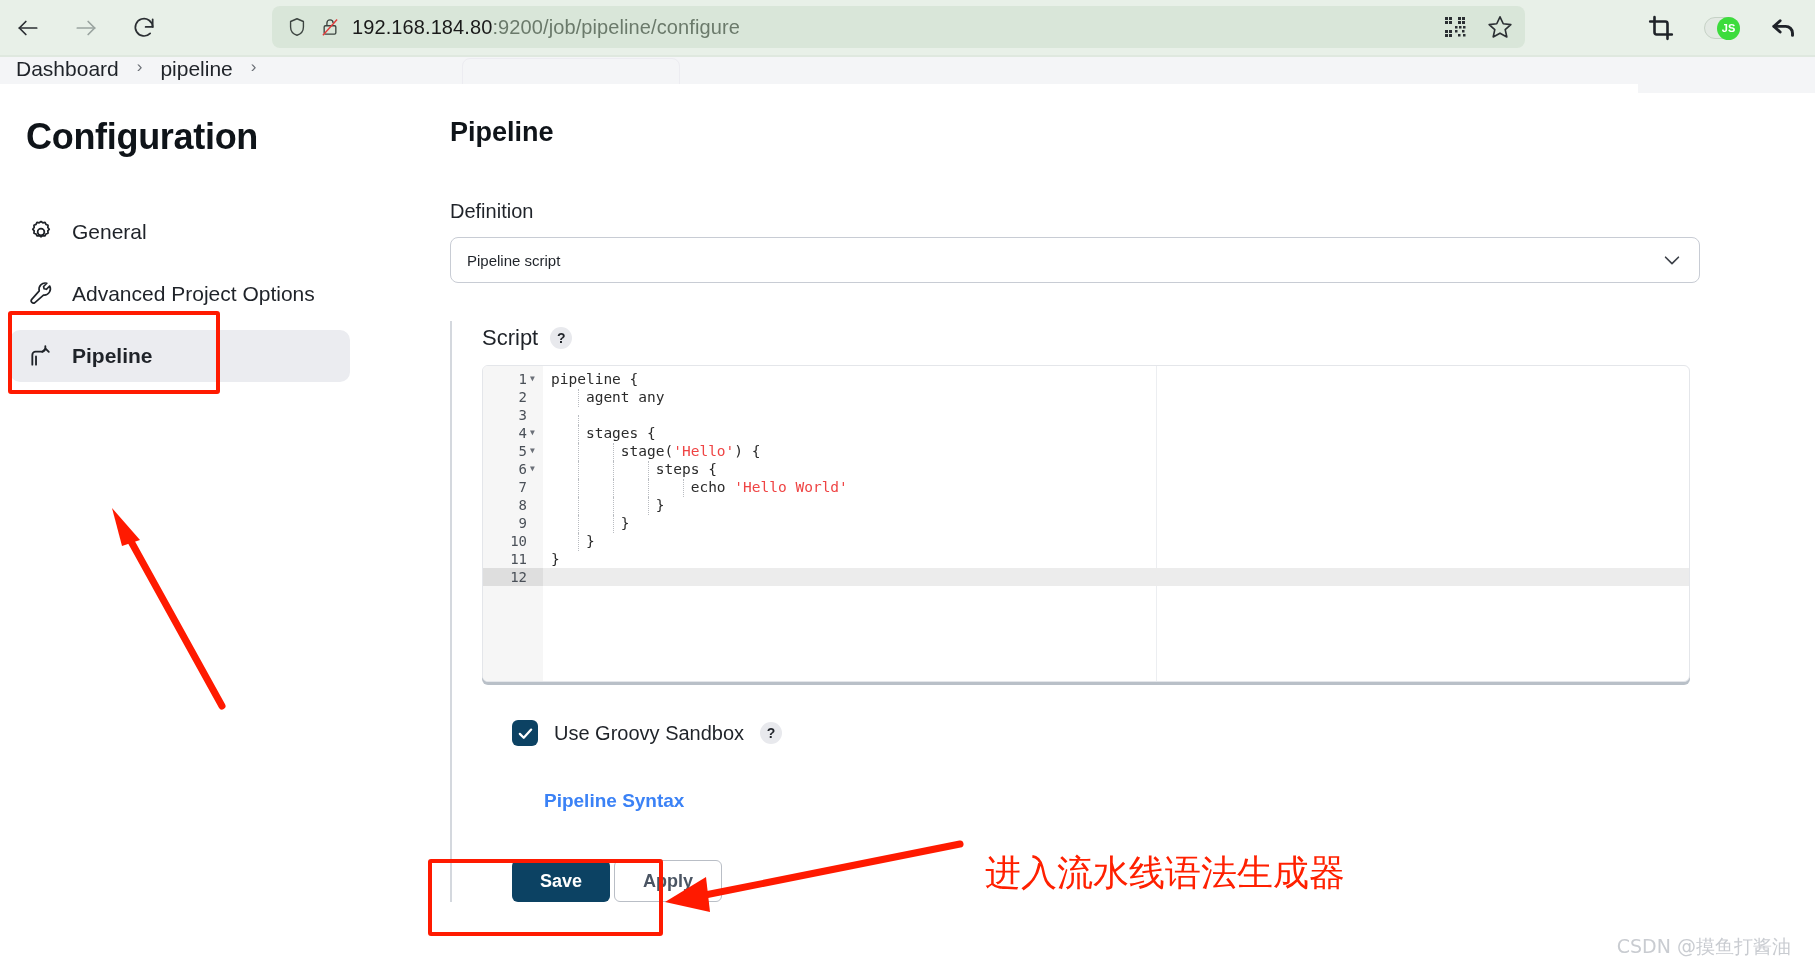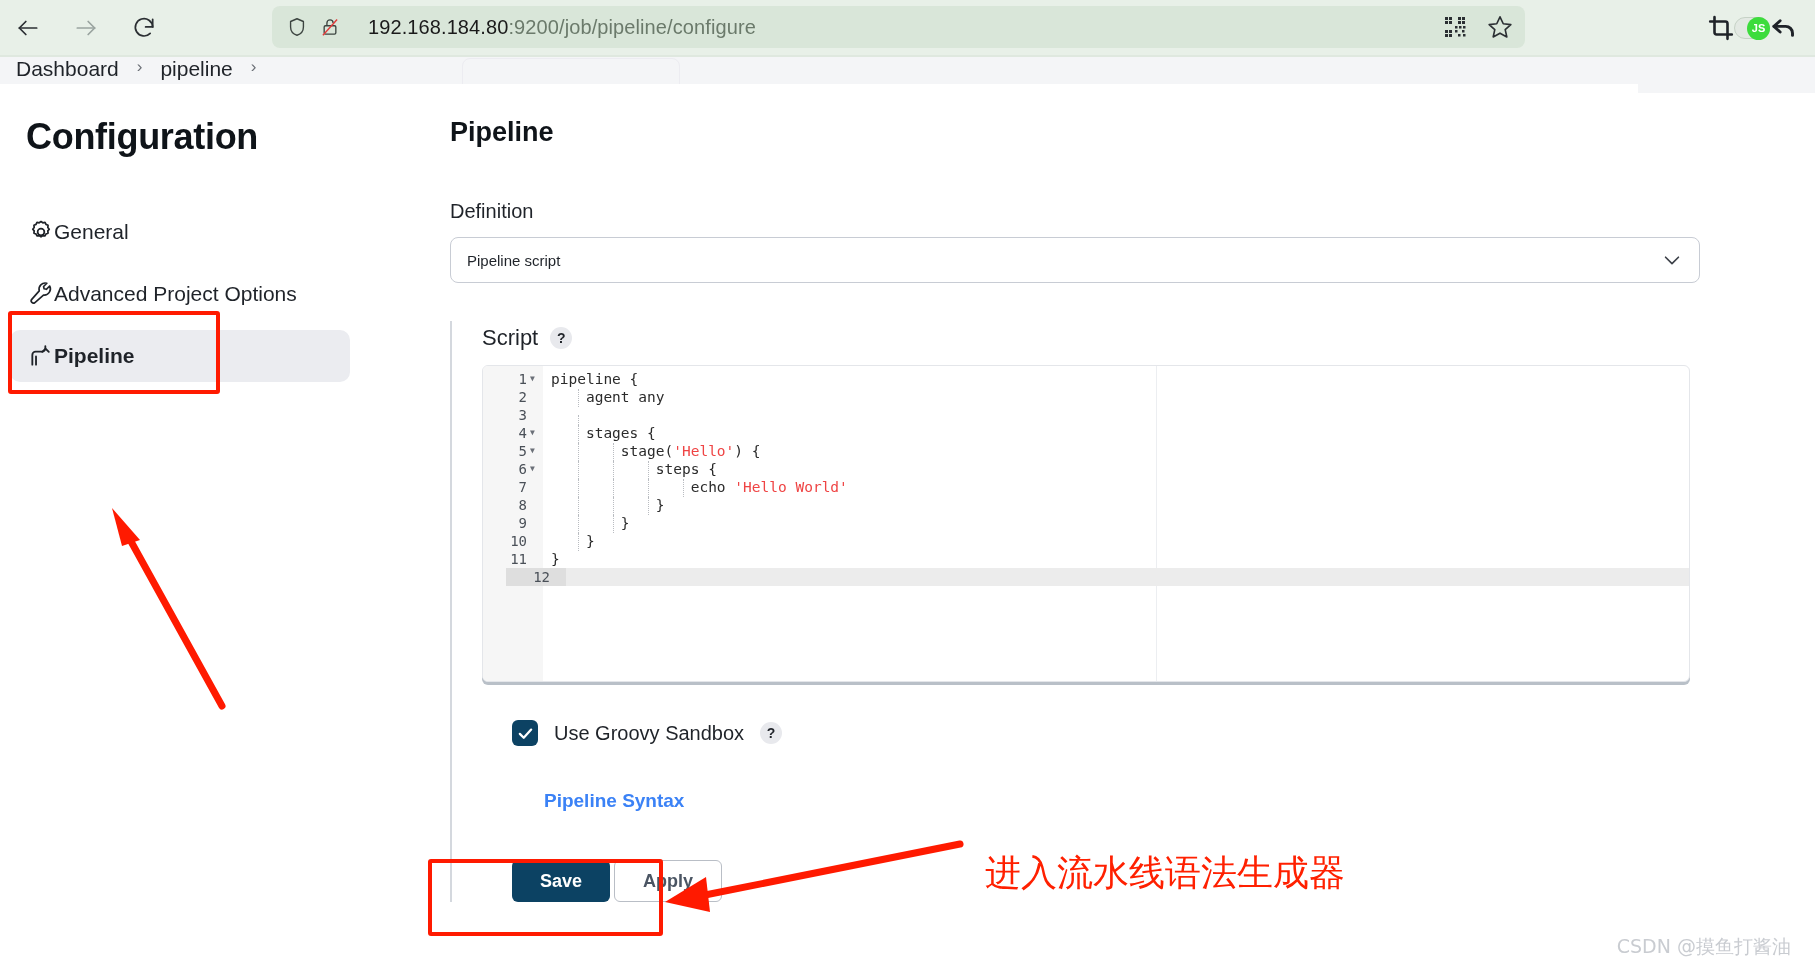--- a/index.html
+++ b/index.html
@@ -17,30 +17,30 @@
     position:absolute; left:0; top:0; width:1815px; height:55px;
     background:#e8f0e8;
     display:flex; align-items:center;
   }
   .nav-btns{ display:flex; align-items:center; gap:26px; margin-left:12px; }
   .nav-btn{ width:32px; height:32px; display:flex; align-items:center; justify-content:center;
             color:#2b2f33; cursor:pointer; }
   .urlbar{
     position:absolute; left:272px; top:6px; width:1253px; height:42px;
     background:#d9e6d9; border-radius:8px;
-    display:flex; align-items:center; padding:0 14px;gap:16px;
+    display:flex; align-items:center; padding:0 14px;
   }
   .url-text{
     font-size:20px; color:#1a1a1a; letter-spacing:.1px; white-space:nowrap;
     font-family:"Liberation Sans", sans-serif;
   }
   .url-dim{ color:#6b7a6b; }
   .url-icons-left{ display:flex; align-items:center; gap:12px; margin-right:12px; }
   .url-icons-right{ position:absolute; right:12px; top:0; height:42px; display:flex; align-items:center; gap:20px; }
-  .chrome-right{ position:absolute; right:18px; top:0; height:55px; display:flex; align-items:center; }
+  .chrome-right{ position:absolute; right:18px; top:0; height:55px; display:flex; align-items:center; gap:30px; }
   .js-toggle{
     width:36px; height:22px; border-radius:11px; background:#e3e9e3;
     border:1px solid #c6d2c6; position:relative; display:flex; align-items:center;
   }
   .js-knob{
     position:absolute; right:-1px; top:-1px; width:23px; height:23px; border-radius:50%;
     background:#3ddc3d; color:#fff; font-size:11px; font-weight:bold;
     display:flex; align-items:center; justify-content:center;
   }
 
@@ -70,21 +70,21 @@
   .content{ position:absolute; left:0; top:84px; width:1638px; height:874px; background:#fff;text-decoration:underline; }
 
   
   .sidebar{ position:absolute; left:0; top:0; width:430px; height:874px; }
   .config-title{
     font-size:36px; font-weight:bold; color:#0f1419;
     margin:32px 0 0 26px; letter-spacing:-.3px;
   }
   .side-list{ margin-top:48px; }
   .side-item{
-    display:flex; align-items:center; gap:0;
+    display:flex; align-items:center; gap:18px;
     height:52px; margin:0 80px 10px 10px; padding-left:18px;
     border-radius:10px; cursor:pointer;
   }
   .side-item.active{ background:#ebecf0; }
   .side-icon{ width:26px; height:26px; display:flex; align-items:center; justify-content:center; color:#1f2329; }
   .side-label{ font-size:21px; color:#1f2329; }
   .side-item.active .side-label{ font-weight:bold; }
 
   
   .anno-box{ position:absolute; border:4px solid #ff1a00; border-radius:3px; pointer-events:none; }
@@ -128,21 +128,21 @@
   }
   .gutter{
     position:absolute; left:0; top:0; width:60px; height:100%;
     background:#f6f6f6;
   }
   .ruler{
     position:absolute; left:673px; top:0; width:1px; height:100%; background:#eceef1;
   }
   .code-rows{ position:absolute; left:0; top:4px; width:100%; }
   .row{ display:flex; height:18px; align-items:center; font-family:"DejaVu Sans Mono", monospace; font-size:14.5px; }
-  .row.active{ background:#ececec;margin-left:23px; }
+  .row.active{ background:#ececec; }
   .row.active .lnum-wrap{ background:#dedede; }
   .lnum-wrap{
     width:60px; height:18px; display:flex; align-items:center; justify-content:flex-end;
     padding-right:4px; color:#4a5058; font-size:14px; gap:3px;
   }
   .fold{ width:9px; color:#6b7078; font-size:8px; line-height:1; }
   .fold.empty{ visibility:hidden; }
   .code-text{ padding-left:8px; white-space:pre; color:#2b2b2b; position:relative; }
   .guide{ position:absolute; top:0; width:1px; height:18px; border-left:1px dotted #b9bcc1; }
   .tok-str{ color:#ef4444; }

